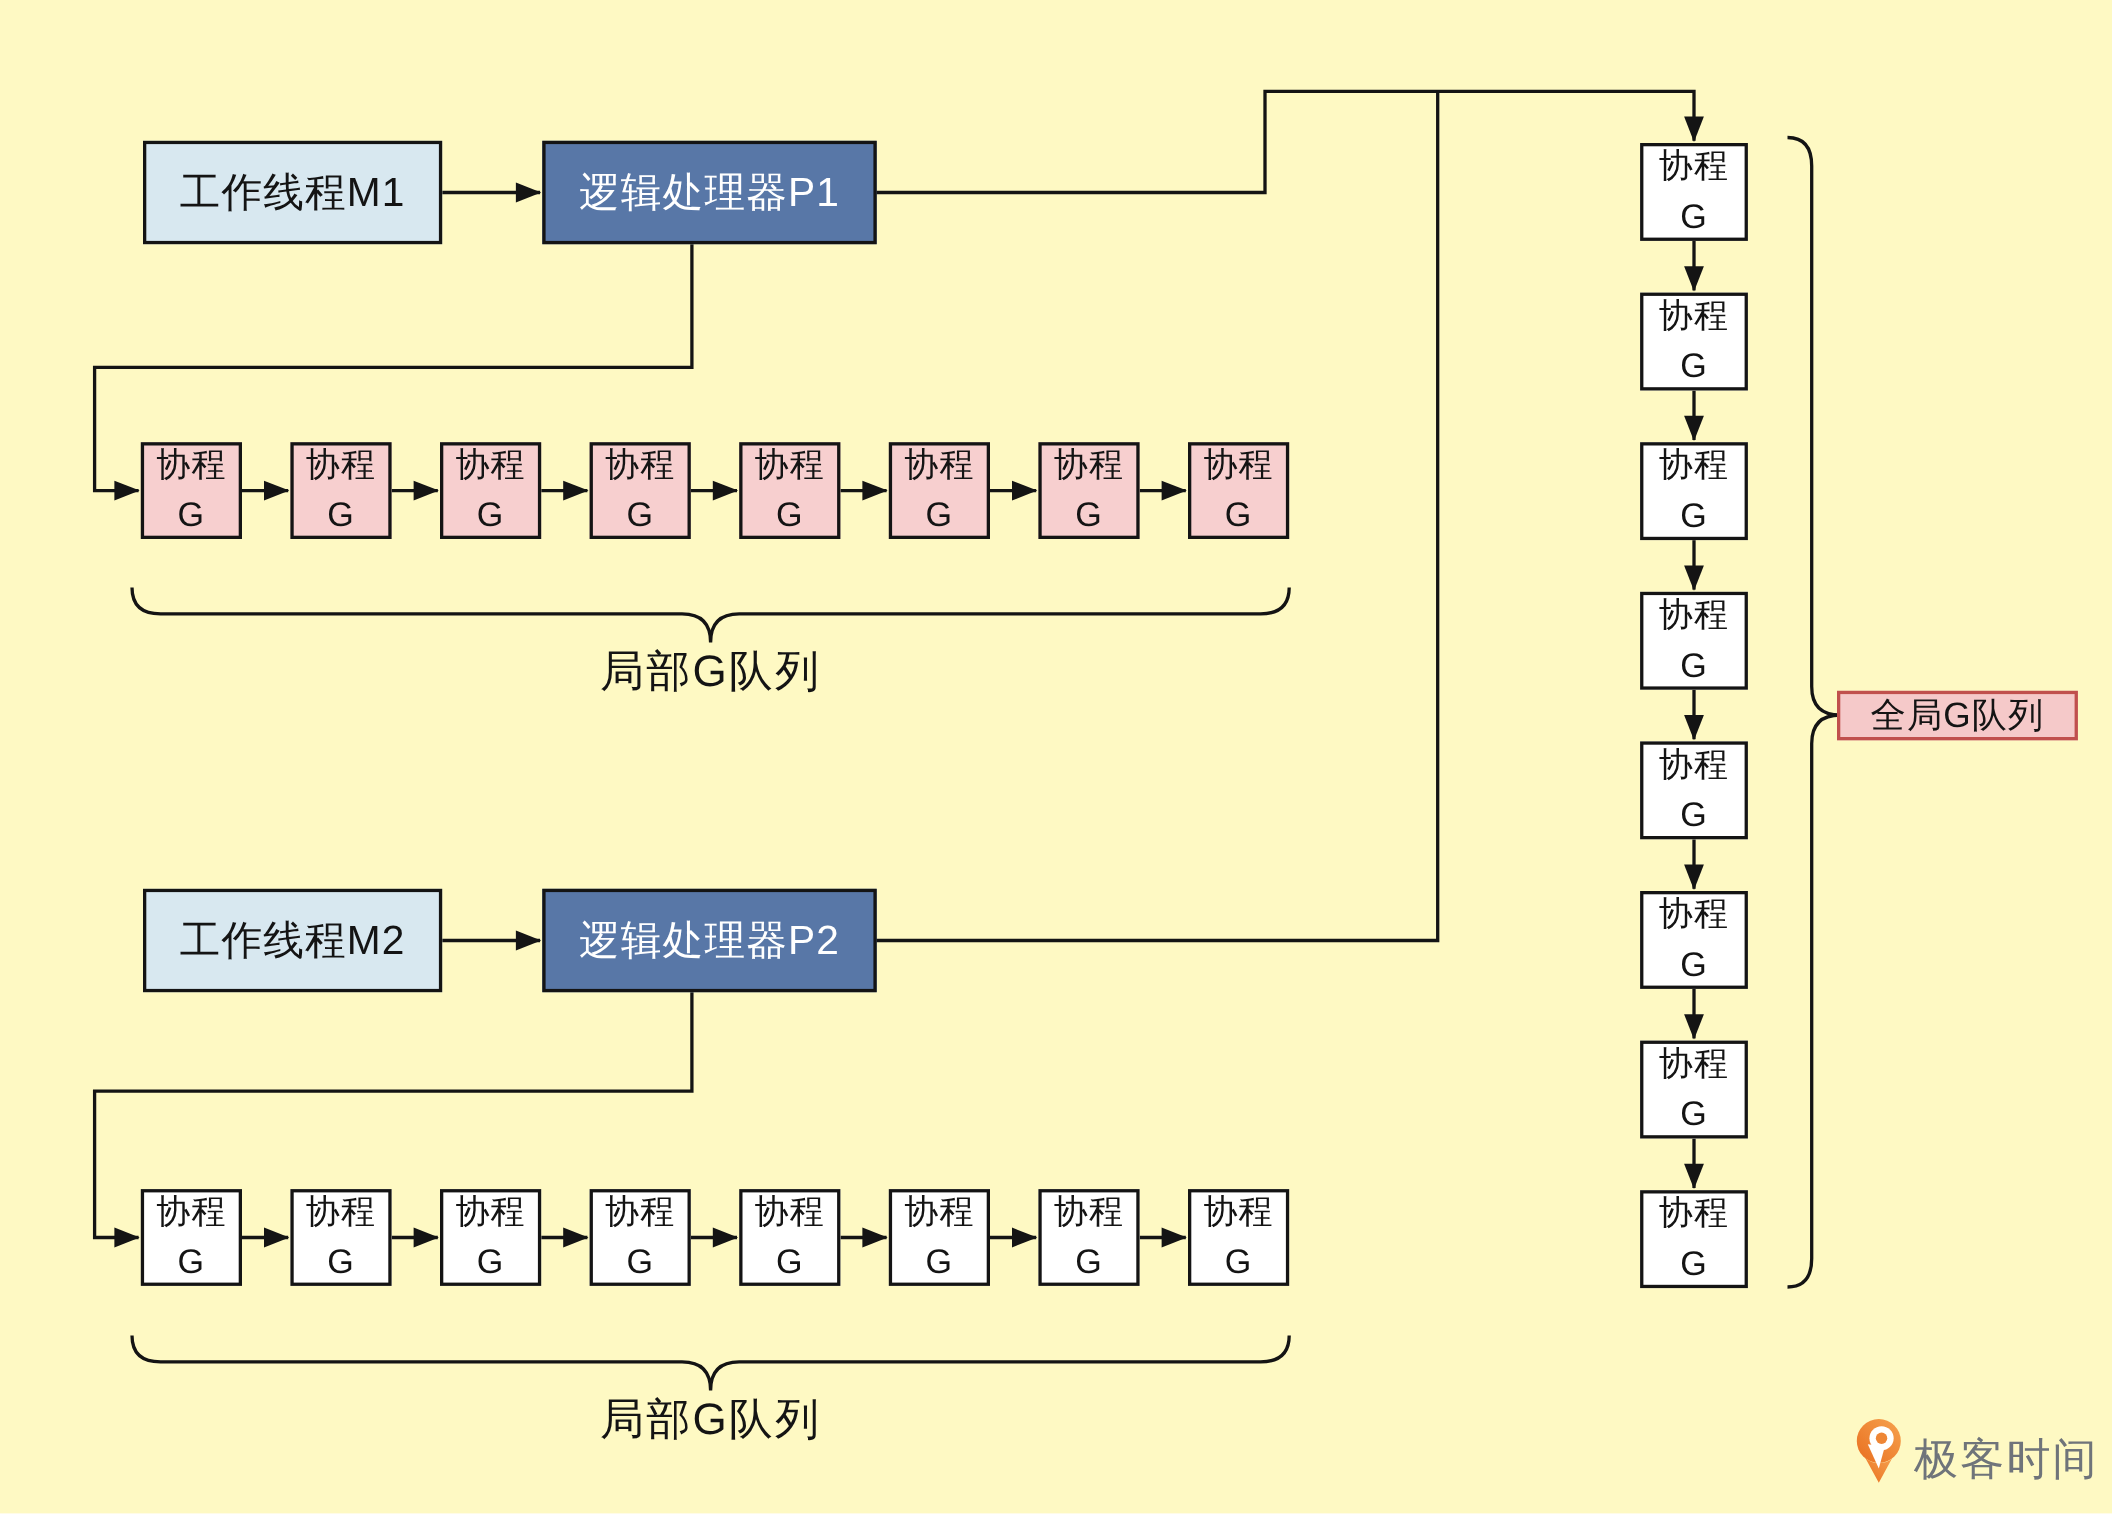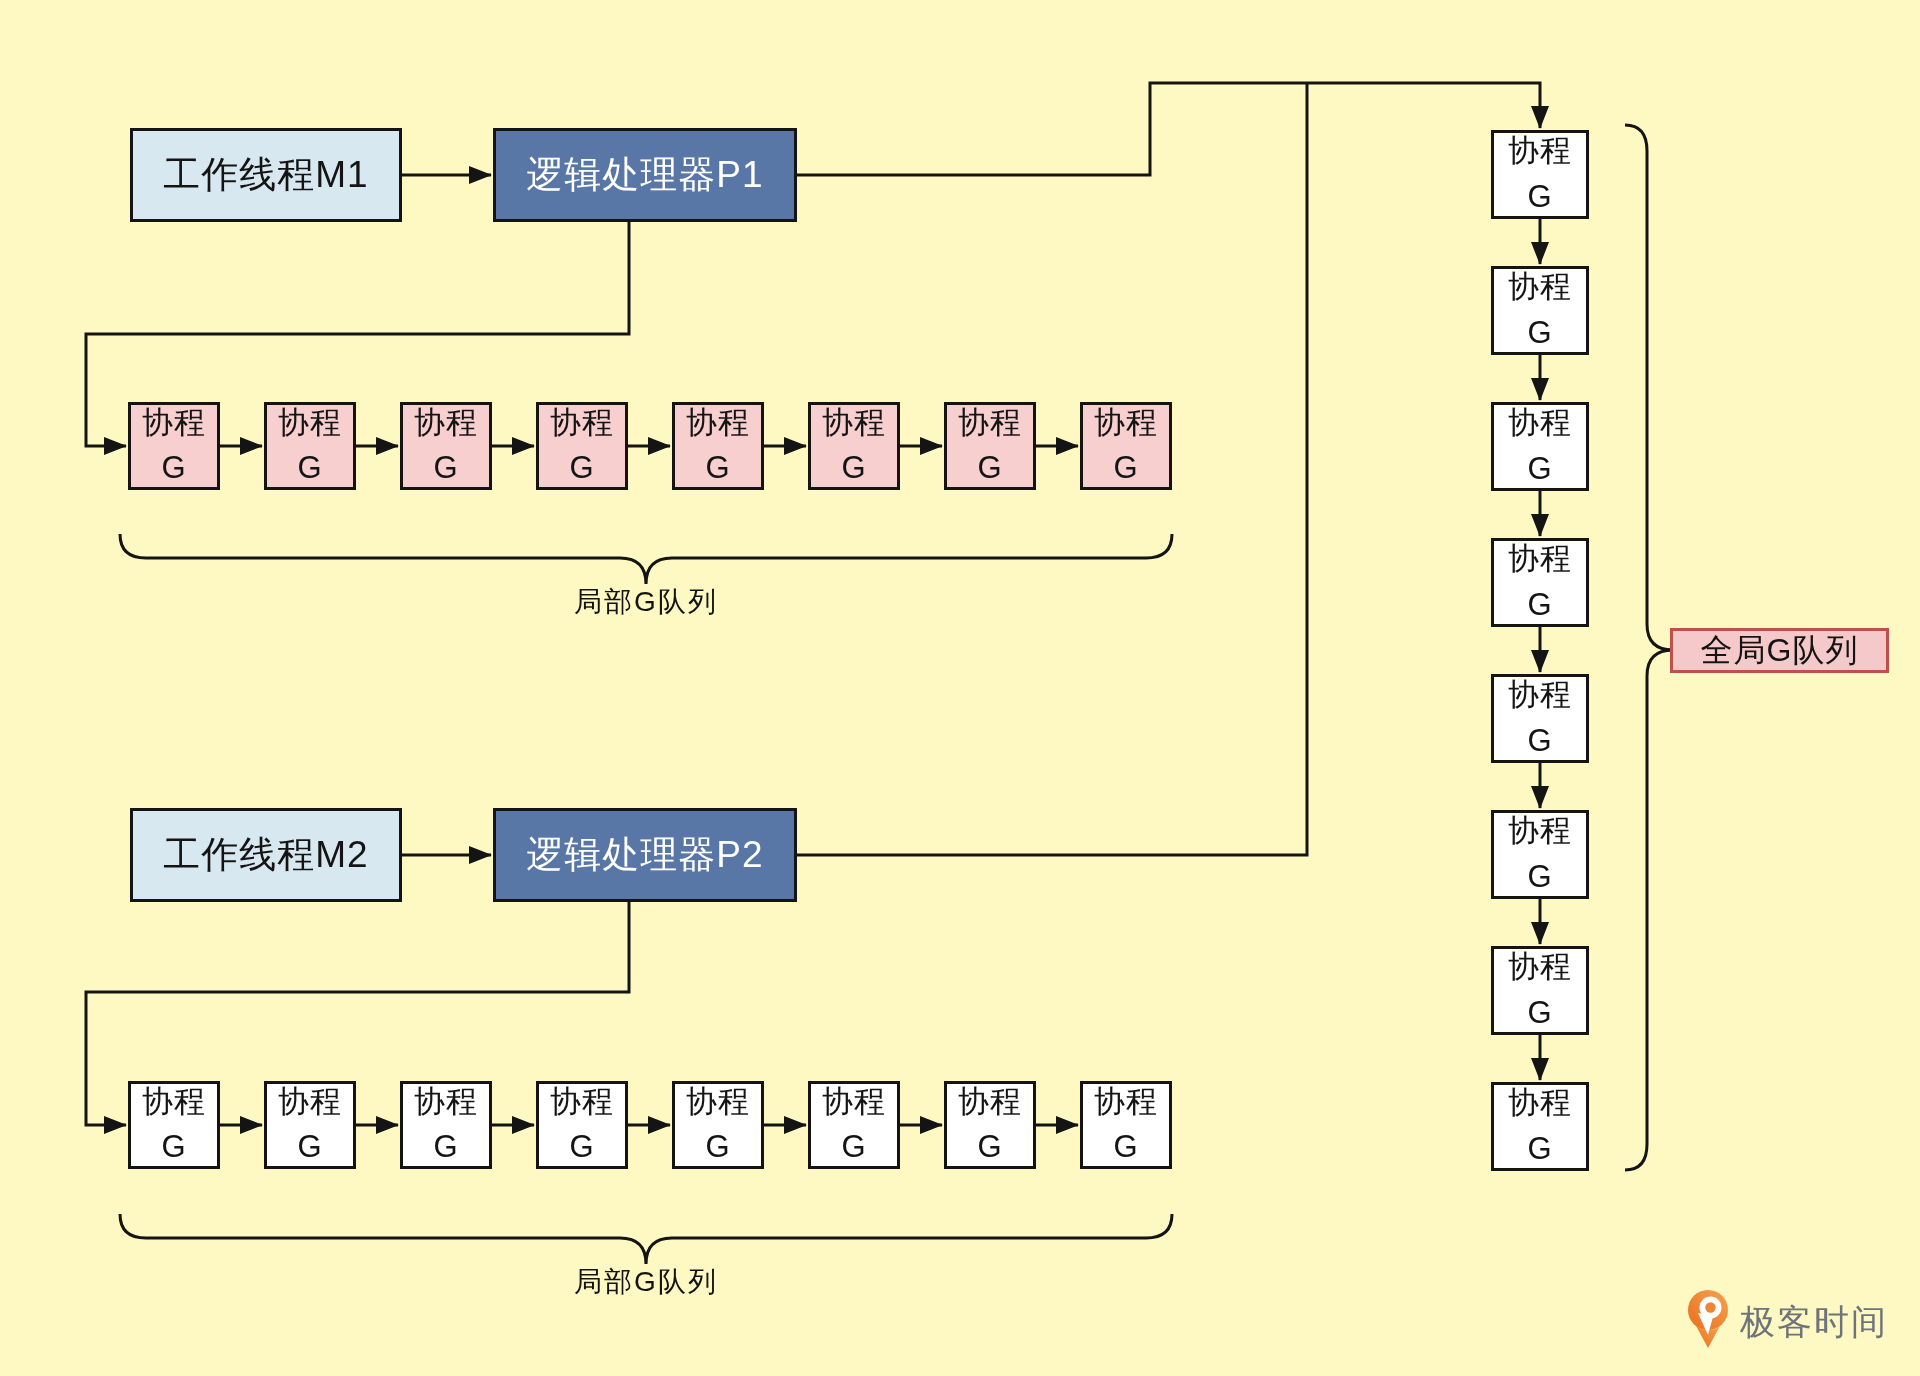--- a/index.html
+++ b/index.html
@@ -20,31 +20,31 @@
     display:flex;flex-direction:column;align-items:center;justify-content:space-between;
     border:3px solid #141414;box-sizing:border-box;background:#ffffff;
     font-size:31px;line-height:1.18;letter-spacing:1px;
   }
   .g-row .g-box{width:92px;height:88px;}
   .g-col .g-box{width:98px;height:89px;}
   #local-row-1 .g-box{background:var(--local1-g-fill,#f7cfcf);}
   #local-row-2 .g-box{background:var(--local2-g-fill,#ffffff);}
   #global-col .g-box{background:var(--global-g-fill,#ffffff);}
   .brace-label{
-    position:absolute;transform:translateX(-50%);font-size:28px;letter-spacing:2px;white-space:nowrap;
+    position:absolute;transform:translateX(-50%);font-size:40px;letter-spacing:2px;white-space:nowrap;
   }
   #global-label{
     position:absolute;left:1670px;top:628px;width:219px;height:45px;
     background:var(--global-label-fill,#f5c9c9);border:3px solid var(--global-label-border,#c0504d);
     box-sizing:border-box;display:flex;align-items:center;justify-content:center;
     font-size:32px;letter-spacing:1px;white-space:nowrap;
   }
   #logo{position:absolute;left:1686px;top:1288px;display:flex;align-items:center;}
   #logo-text{
-    position:absolute;left:54px;top:11px;font-size:35px;letter-spacing:2px;
+    position:absolute;left:54px;top:11px;font-size:40px;letter-spacing:2px;
     color:var(--logo-text,#6f747a);white-space:nowrap;
   }
 </style>
 </head>
 <body>
 
 <div id="stage">
 
   <svg id="wires" viewBox="0 0 1920 1376">
     <defs>

